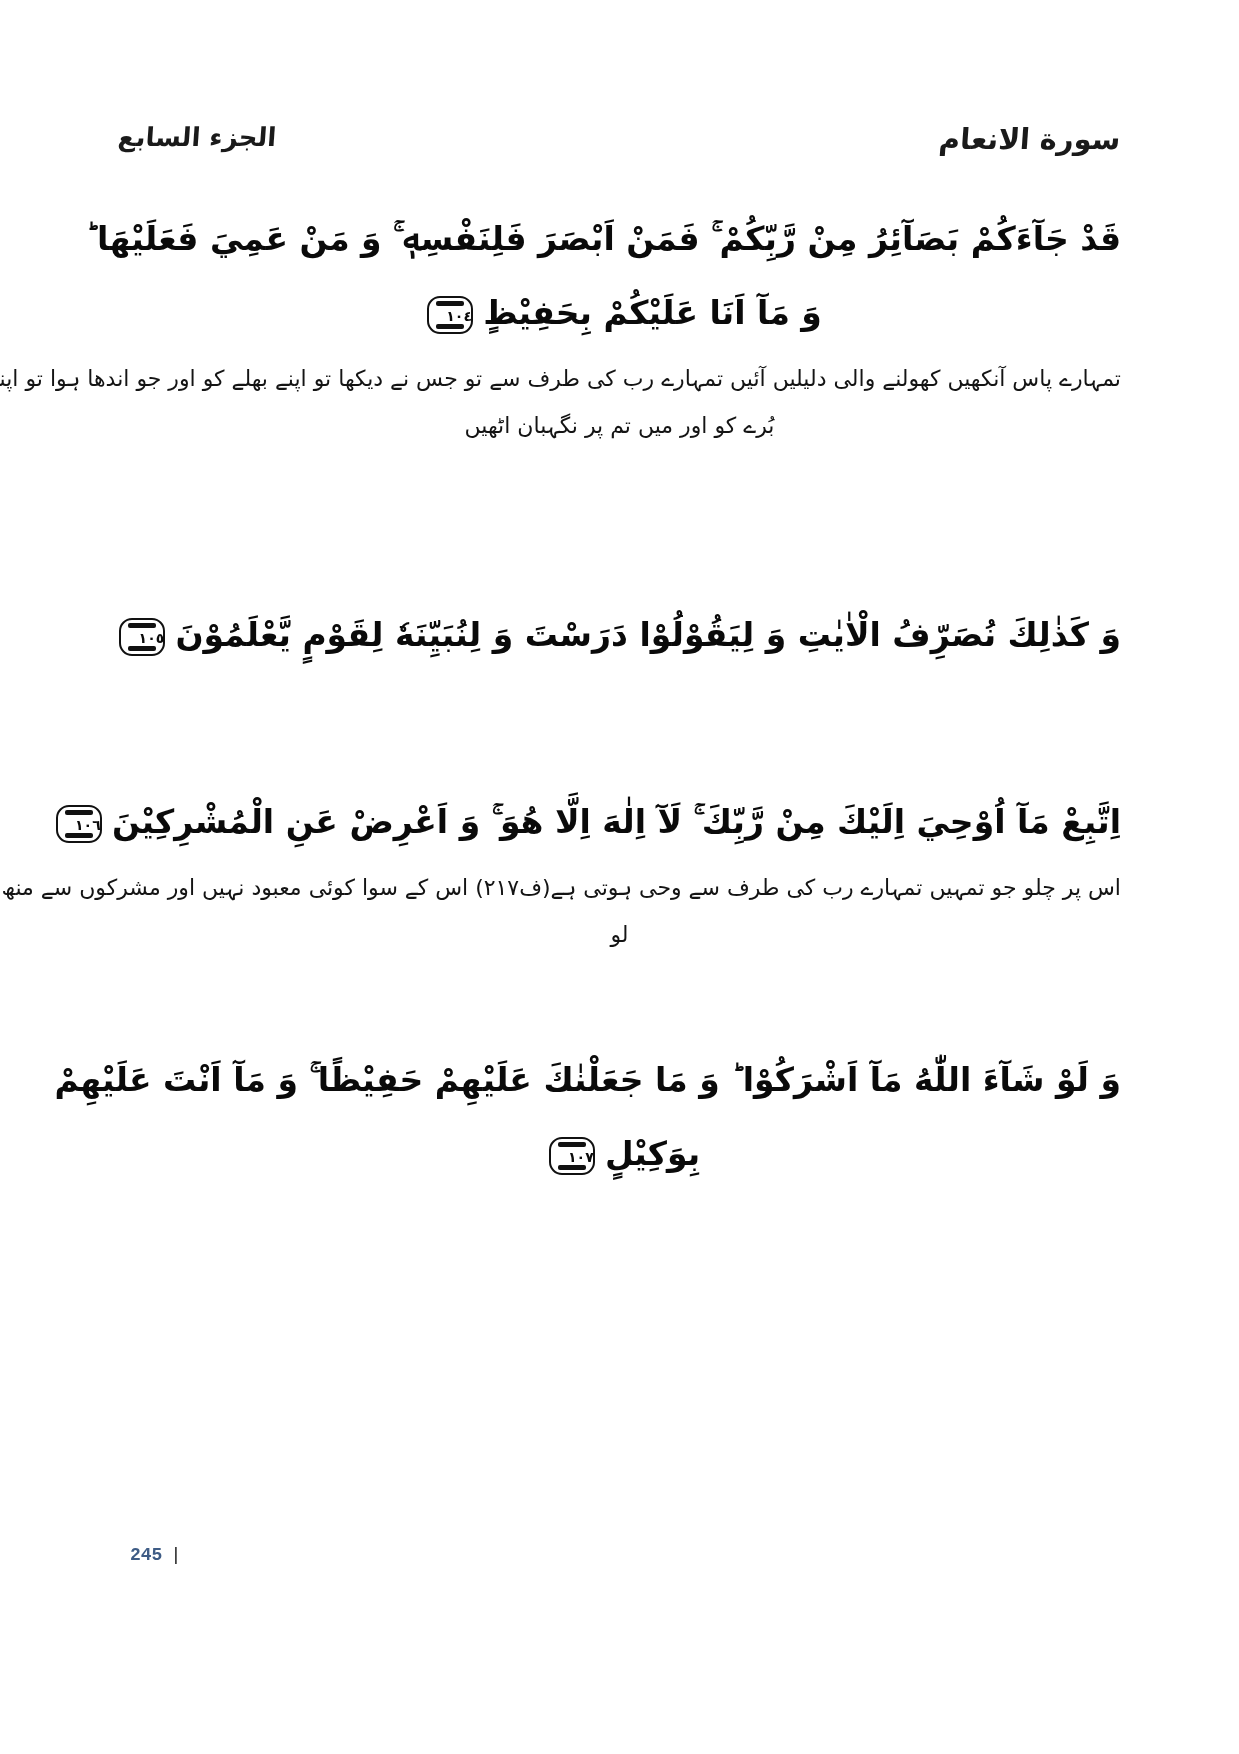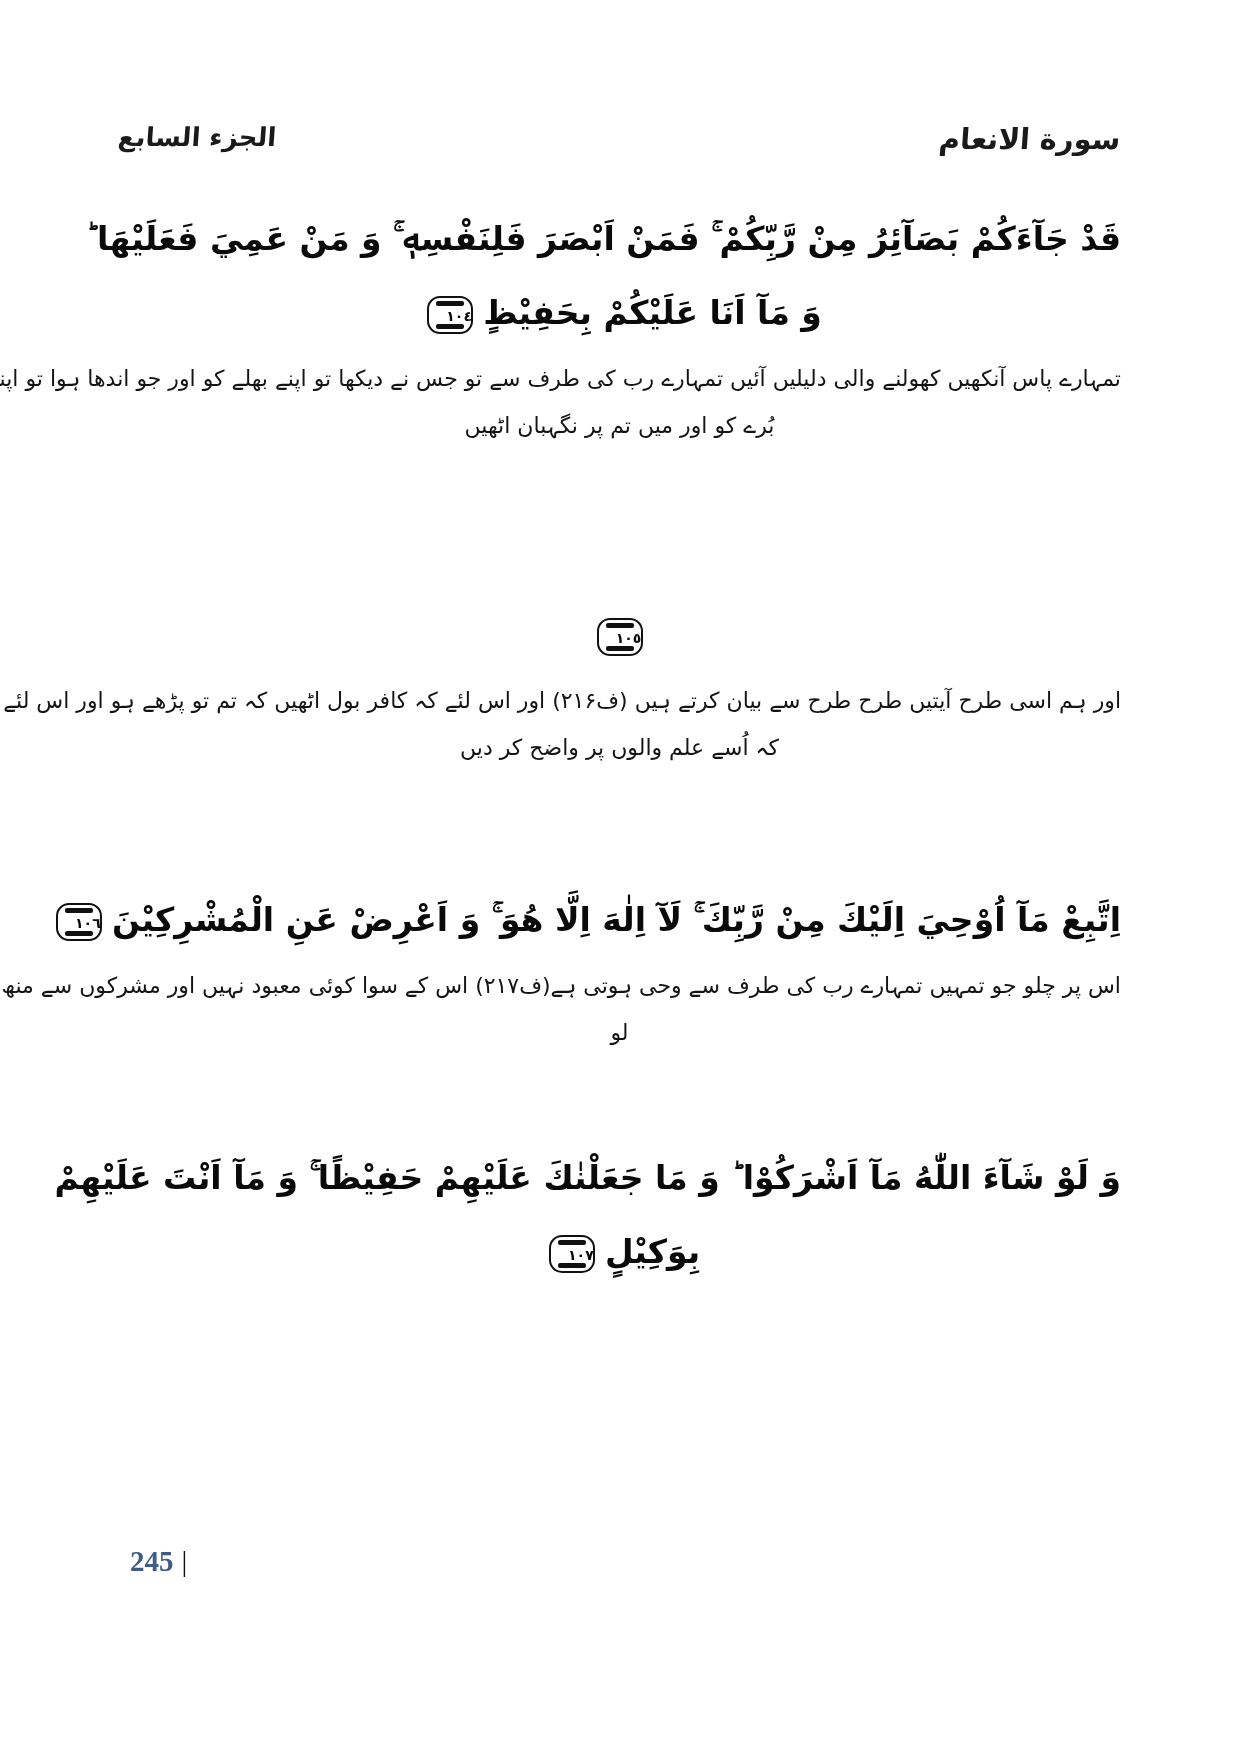--- a/index.html
+++ b/index.html
@@ -94,22 +94,22 @@
   .medallion::before { top: 3px; }
   .medallion::after { bottom: 3px; }
   .medallion .num { padding-top: 1px; }
 
   
   .footer {
     position: absolute;
     top: 1545px;
     left: 130px;
     direction: ltr;
-    font-family: Liberation Serif, serif;
-    font-size: 29px;
+    font-family: Liberation Mono, monospace;
+    font-size: 18px;
     font-weight: bold;
   }
   .footer .page-num { color: #3e5c85; }
   .footer .bar { color: #111; font-weight: normal; margin-left: 8px; }
 </style>
 </head>
 <body>
 
 <div class="page">
 
@@ -126,27 +126,23 @@
         </span>
     </div>
     <div class="urdu-group">
       <div class="urdu-line">تمہارے پاس آنکھیں کھولنے والی دلیلیں آئیں تمہارے رب کی طرف سے تو جس نے دیکھا تو اپنے بھلے کو اور جو اندھا ہوا تو اپنے</div>
       <div class="urdu-line">بُرے کو اور میں تم پر نگہبان اٹھیں</div>
     </div>
   </div>
 
   <div class="verse-block vb-2">
     <div class="arabic-line">
-      <span class="medallion">
+      <span>وَ كَذٰلِكَ نُصَرِّفُ الْاٰيٰتِ وَ لِيَقُوْلُوْا دَرَسْتَ وَ لِنُبَيِّنَهٗ لِقَوْمٍ يَّعْلَمُوْنَ</span><span class="medallion">
           <span class="num">١٠٥</span>
         </span>
-    </div>
-    <div class="urdu-group">
-      <div class="urdu-line">اور ہم اسی طرح آیتیں طرح طرح سے بیان کرتے ہیں (ف۲۱۶) اور اس لئے کہ کافر بول اٹھیں کہ تم تو پڑھے ہو اور اس لئے</div>
-      <div class="urdu-line">کہ اُسے علم والوں پر واضح کر دیں</div>
     </div>
   </div>
 
   <div class="verse-block vb-3">
     <div class="arabic-line">
       <span>اِتَّبِعْ مَآ اُوْحِيَ اِلَيْكَ مِنْ رَّبِّكَ ۚ لَآ اِلٰهَ اِلَّا هُوَ ۚ وَ اَعْرِضْ عَنِ الْمُشْرِكِيْنَ</span><span class="medallion">
           <span class="num">١٠٦</span>
         </span>
     </div>
     <div class="urdu-group">

